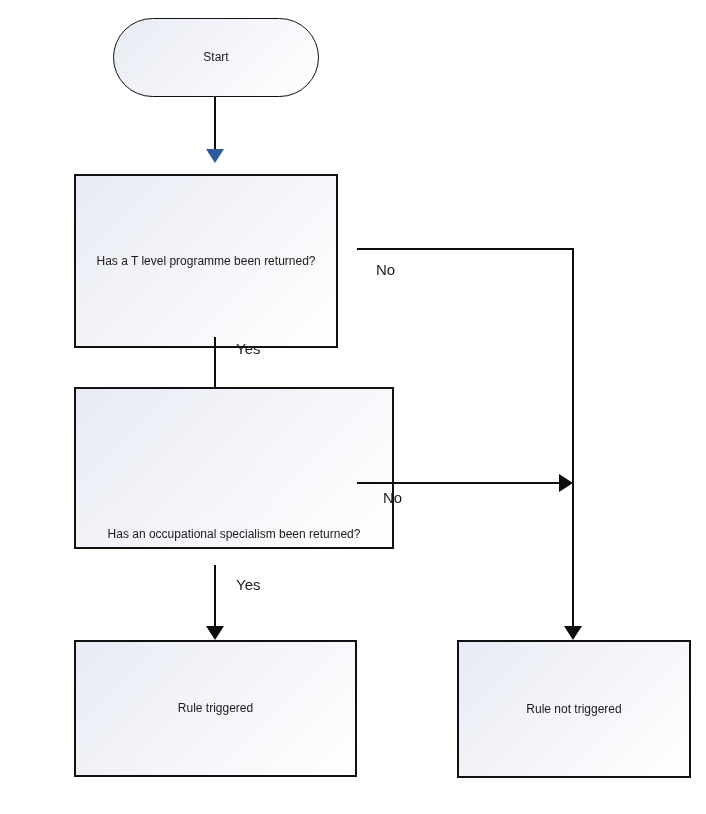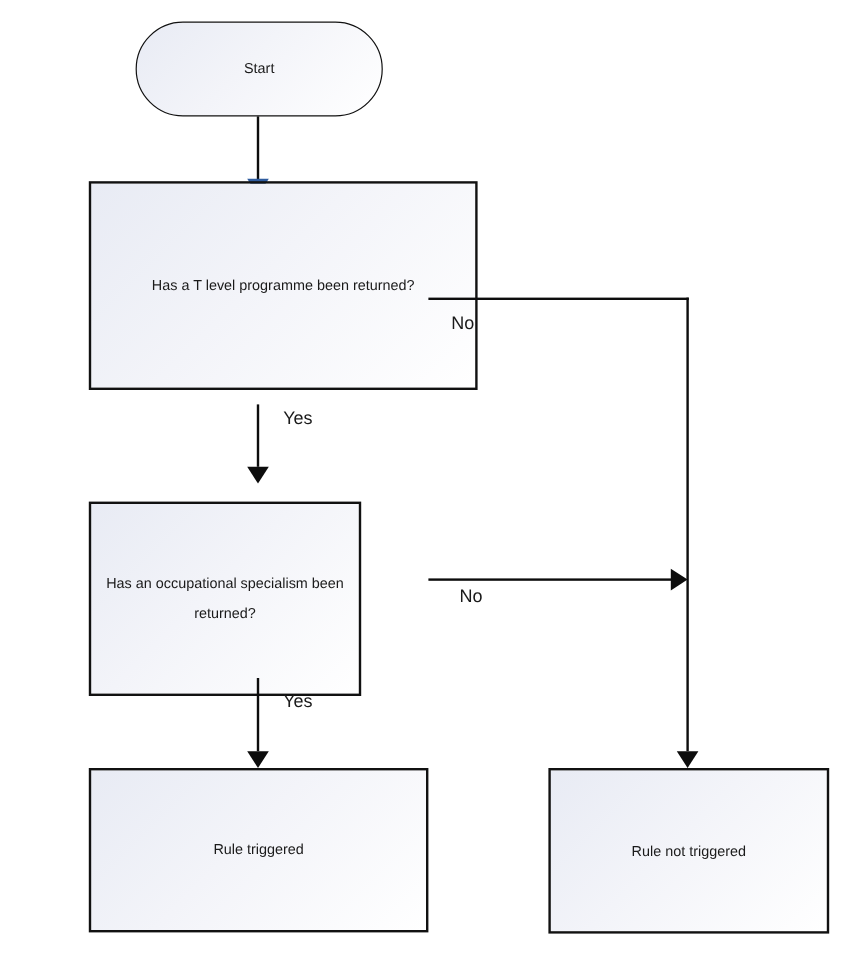--- a/index.html
+++ b/index.html
@@ -60,34 +60,34 @@
 
 <div class="canvas">
 
   <div class="node terminator" style="left:113px; top:18px; width:206px; height:79px;">
     <span>Start</span>
   </div>
 
   <div class="line" style="left:214px; top:97px; width:2px; height:53px;"></div>
   <div class="arrow-down accent" style="left:206px; top:149px;"></div>
 
-  <div class="node rect" style="left:74px; top:151px; width:324px; height:174px;">
+  <div class="node rect" style="left:74px; top:174px; width:264px; height:174px;">
     <span>Has a T level programme been returned?</span>
   </div>
 
   <div class="line" style="left:214px; top:337px; width:2px; height:52px;"></div>
   <div class="arrow-down" style="left:206px; top:389px;"></div>
   <span class="edge-label" style="left:236px; top:340px;">Yes</span>
 
   <div class="line" style="left:357px; top:248px; width:217px; height:2px;"></div>
   <div class="line" style="left:572px; top:248px; width:2px; height:378px;"></div>
   <div class="arrow-down" style="left:564px; top:626px;"></div>
   <span class="edge-label" style="left:376px; top:261px;">No</span>
 
-  <div class="node rect" style="left:74px; top:418px; width:227px; height:162px;">
+  <div class="node rect" style="left:74px; top:387px; width:320px; height:162px;align-items:flex-end;">
     <span>Has an occupational specialism been returned?</span>
   </div>
 
   <div class="line" style="left:214px; top:565px; width:2px; height:61px;"></div>
   <div class="arrow-down" style="left:206px; top:626px;"></div>
   <span class="edge-label" style="left:236px; top:576px;">Yes</span>
 
   <div class="line" style="left:357px; top:482px; width:203px; height:2px;"></div>
   <div class="arrow-right" style="left:559px; top:474px;"></div>
   <span class="edge-label" style="left:383px; top:489px;">No</span>

